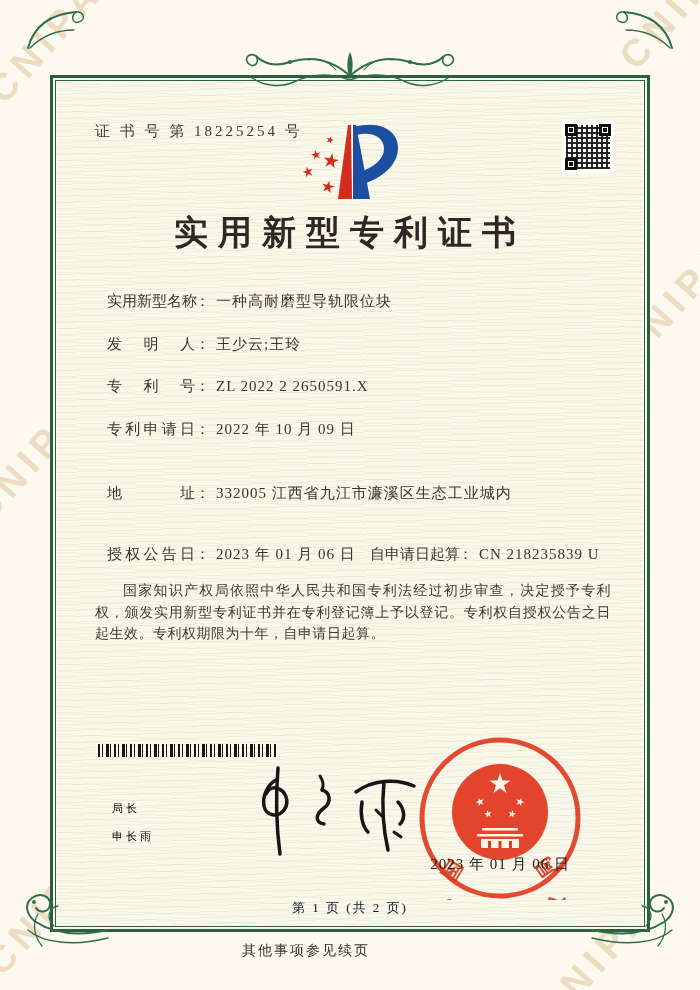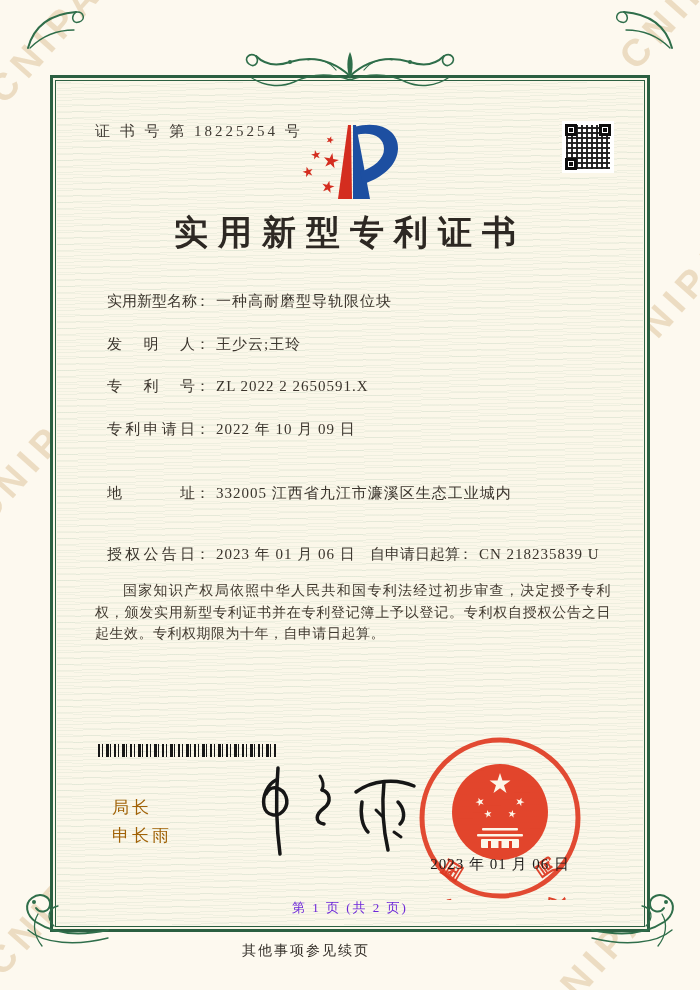--- a/index.html
+++ b/index.html
@@ -27,27 +27,27 @@
   .f-colon{display:inline-block;}
   .f-value{margin-left:6px;letter-spacing:1px;margin-top:29px;}
   .paras{position:absolute;left:95px;top:580px;width:516px;font-size:14px;line-height:21.5px;
          text-align:justify;color:#40392f;}
   .paras p{margin:0;text-indent:2em;letter-spacing:0.5px;}
   .barcode{position:absolute;left:98px;top:744px;width:180px;height:13px;
      background:repeating-linear-gradient(90deg,#161616 0 2px,rgba(0,0,0,0) 2px 4px,
         #161616 4px 5px,rgba(0,0,0,0) 5px 8px,#161616 8px 11px,rgba(0,0,0,0) 11px 12px,
         #161616 12px 13px,rgba(0,0,0,0) 13px 16px);}
   .director{position:absolute;left:112px;top:794px;font-family:"Liberation Sans","DejaVu Sans",sans-serif;
-            font-size:17px;letter-spacing:3px;color:#a16207;line-height:28px;}
+            font-size:11px;letter-spacing:3px;color:#000000;line-height:28px;}
   .signature{position:absolute;left:238px;top:762px;}
   .seal{position:absolute;left:418px;top:736px;width:164px;height:164px;}
   .seal-date{position:absolute;left:418px;top:855px;width:164px;text-align:center;
              font-size:15px;letter-spacing:1px;color:#1d1c1a;z-index:5;}
   .page-num{position:absolute;left:0;top:899px;width:700px;text-align:center;
-            font-size:13px;letter-spacing:2px;color:#6d28d9;}
+            font-size:13px;letter-spacing:2px;color:#0f172a;}
   .footer-note{position:absolute;left:0;top:942px;width:612px;text-align:center;
                font-size:14px;letter-spacing:2px;color:#35302a;}
   .qr{position:absolute;left:562px;top:121px;width:52px;height:52px;background:#fff;padding:2px;box-sizing:border-box;}
   .qr-noise{position:absolute;inset:4px;
      background:
       repeating-linear-gradient(0deg,#141414 0 2px,rgba(0,0,0,0) 2px 5px),
       repeating-linear-gradient(90deg,#141414 0 2px,rgba(0,0,0,0) 2px 5px);
      background-blend-mode:multiply;opacity:.9;}
   .qr-finder{position:absolute;width:12px;height:12px;border:3px solid #0d0d0d;background:#fff;box-sizing:border-box;}
   .qr-finder::after{content:"";position:absolute;inset:1px;background:#0d0d0d;}

